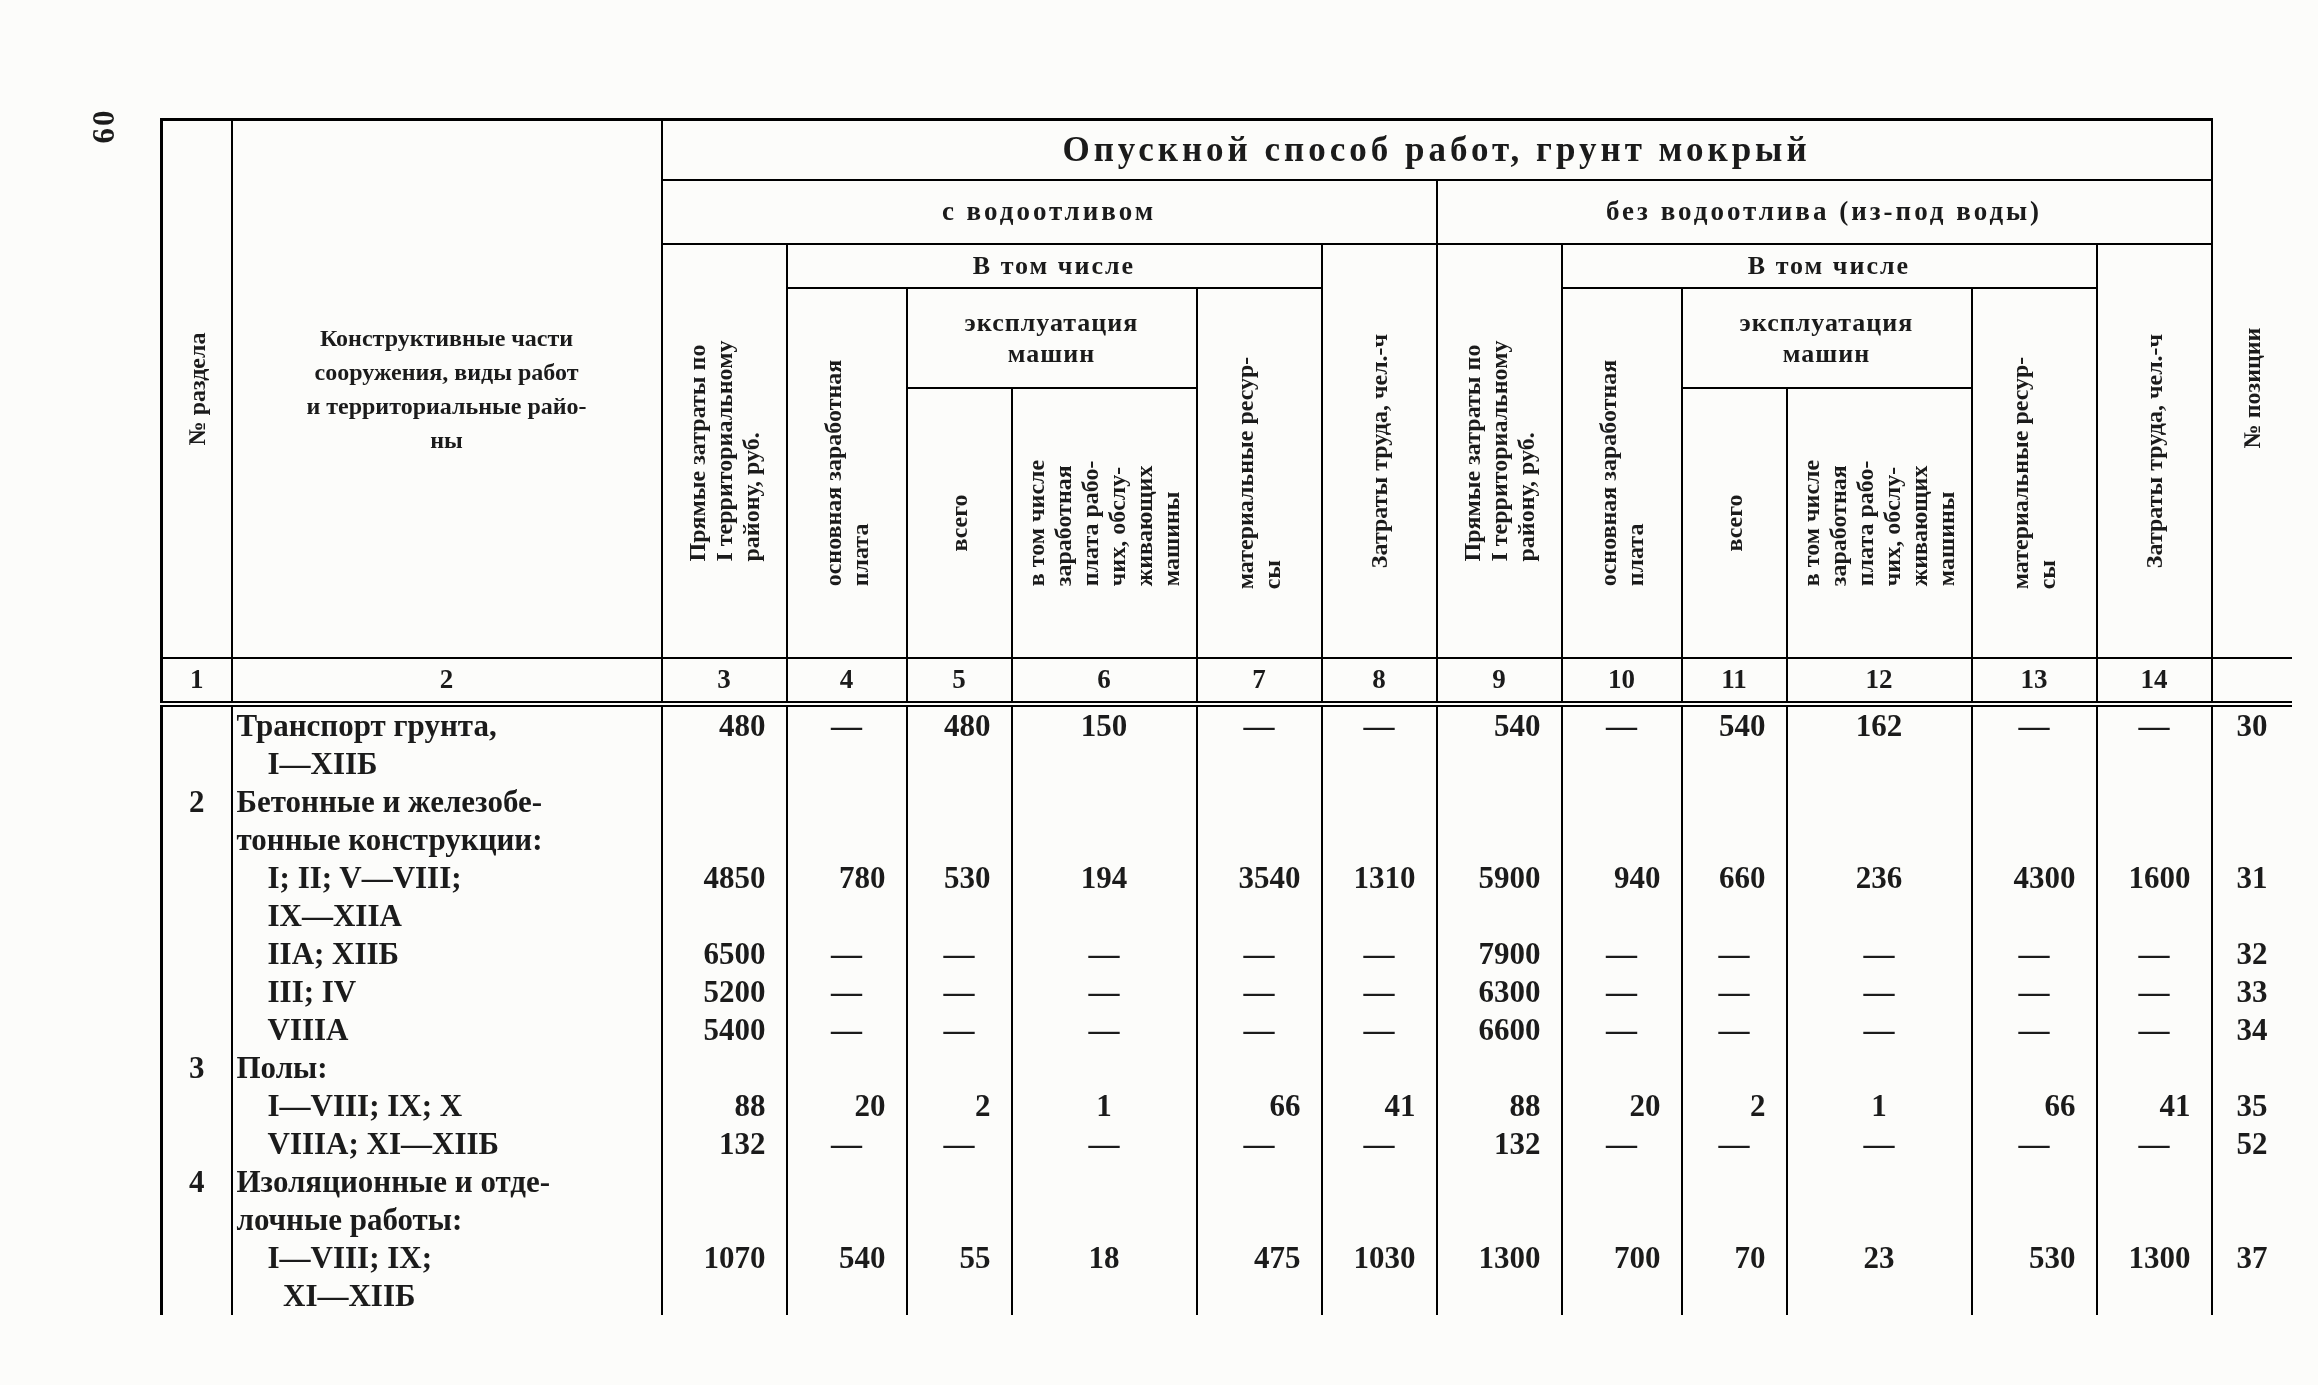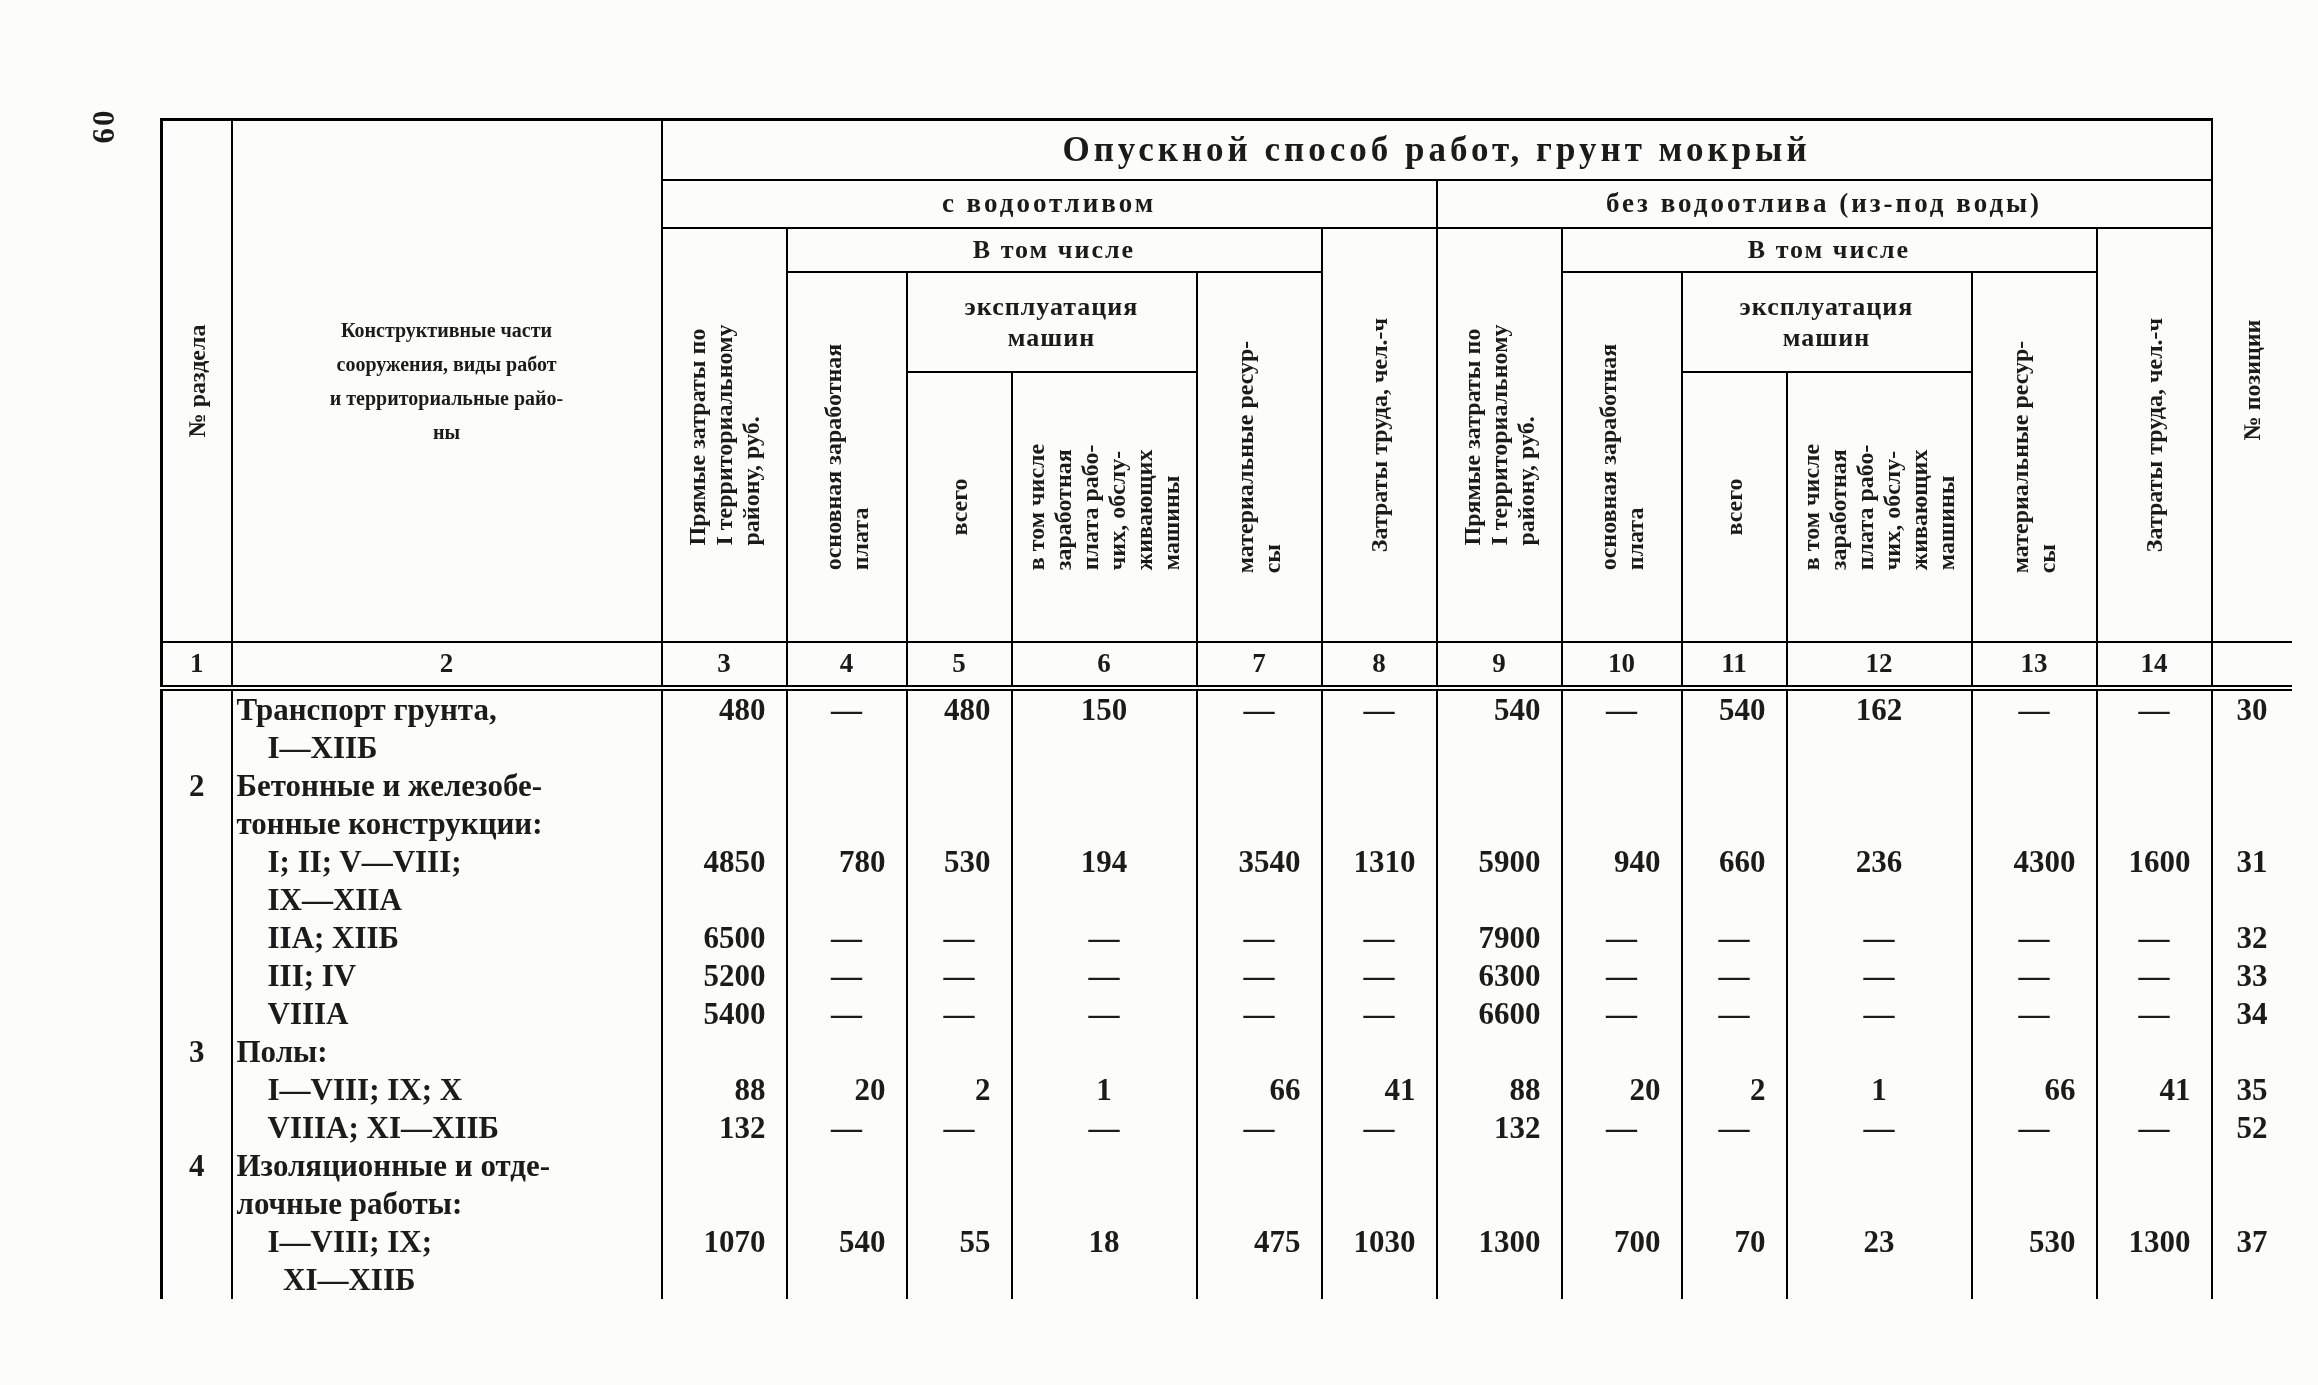--- a/index.html
+++ b/index.html
@@ -23,27 +23,27 @@
     font-style:italic;font-size:35px;letter-spacing:1px;
   }
   .table-wrap{position:absolute;left:160px;top:118px;}
   table{border-collapse:collapse;table-layout:fixed;width:2130px;}
   th,td{padding:0;font-weight:bold;}
   thead th{border:2px solid #000;vertical-align:middle;text-align:center;}
   .top3{border-top:3px solid #000;}
   .left3{border-left:3px solid #000 !important;}
   .no-top{border-top:none !important;}
   .no-right{border-right:none !important;}
-  tr.h1{height:60px;} tr.h2{height:48px;} tr.h3{height:44px;}
+  tr.h1{height:60px;} tr.h2{height:64px;} tr.h3{height:44px;}
   tr.h4{height:100px;} tr.h5{height:270px;} tr.hn{height:46px;}
   .band1{font-size:35px;letter-spacing:4px;}
   .band2{font-size:27px;letter-spacing:3px;}
   .vtom{font-size:26px;letter-spacing:2px;}
   .mach span{display:inline-block;white-space:pre-line;font-size:26px;line-height:31px;letter-spacing:1px;}
-  .hparts{white-space:pre-line;font-size:20px;line-height:34px;text-align:center;}
+  .hparts{white-space:pre-line;font-size:24px;line-height:34px;text-align:center;}
   th.vcell{position:relative;overflow:visible;}
   .vtext{
     position:absolute;left:50%;top:50%;
     transform:translate(-50%,-50%) rotate(-90deg);
     white-space:pre;font-size:24px;line-height:27px;text-align:left;
   }
   tr.hn td{
     border:2px solid #000;border-bottom:6px double #000;
     text-align:center;font-size:27px;vertical-align:middle;
   }

